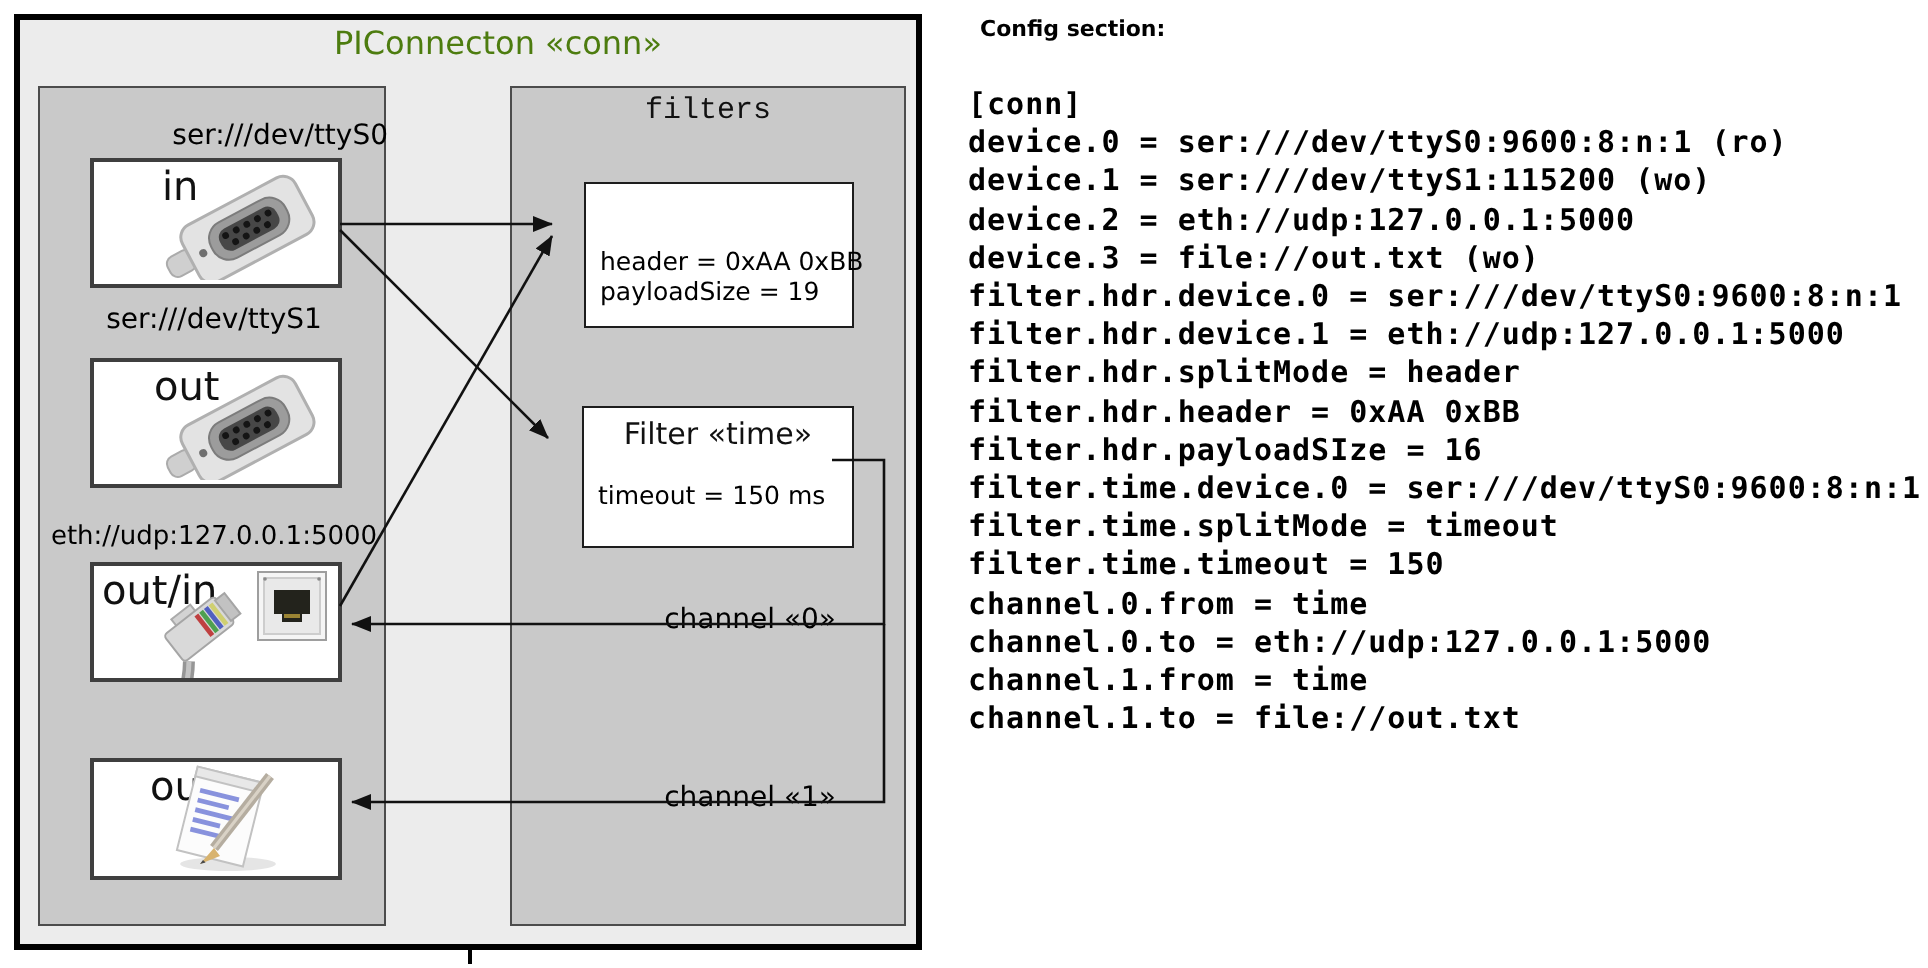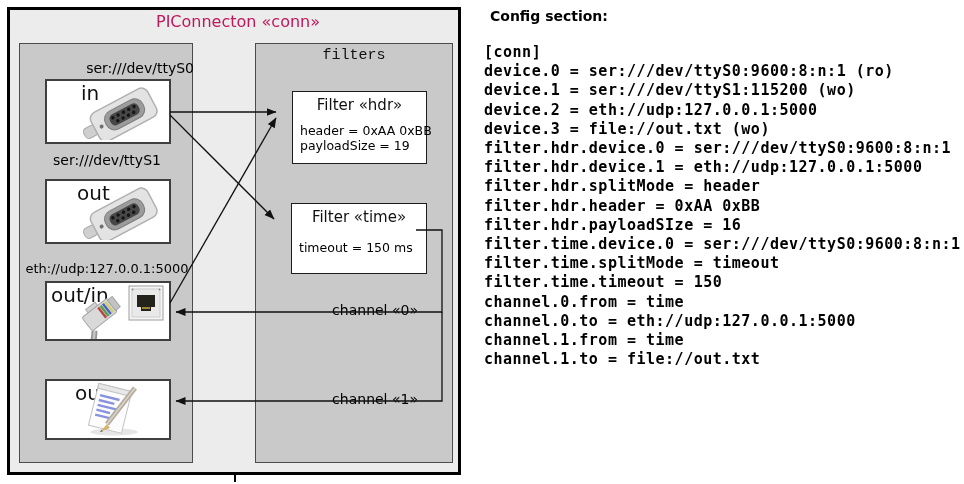--- a/index.html
+++ b/index.html
@@ -2,22 +2,22 @@
 <html><head>
 <meta charset="utf-8">
 <style>
   html,body{margin:0;padding:0;background:#fff;}
   .page{position:relative;width:964px;height:484px;background:#fff;overflow:hidden;
         font-family:"DejaVu Sans",sans-serif;color:#111;}
 
   
   .outer{position:absolute;left:7px;top:7px;width:454px;height:468px;
          background:#ececec;border:3px solid #000;box-sizing:border-box;}
-  .diagram-title{position:absolute;left:4px;top:2px;width:100%;text-align:center;
-                 font-size:16px;color:#be185d;}
+  .diagram-title{position:absolute;left:15px;top:2px;width:100%;text-align:center;
+                 font-size:16px;color:#4d7c0f;}
 
   
   .panel{position:absolute;background:#c9c9c9;border:1px solid #4c4c4c;box-sizing:border-box;}
   .panel-left{left:9px;top:33px;width:174px;height:420px;}
   .panel-filters{left:245px;top:33px;width:198px;height:420px;}
   .filters-title{position:absolute;left:0;top:3px;width:100%;text-align:center;font-size:15px;font-family:Liberation Mono, monospace;}
 
   
   .dev-label{position:absolute;left:0;width:174px;text-align:center;font-size:14px;color:#000;}
   .dev-label.small{font-size:13px;}
@@ -32,21 +32,21 @@
   .filter-props{position:absolute;left:7px;top:31px;font-size:12.5px;line-height:15px;color:#000;}
   .filter-props .prop{white-space:pre;}
 
   
   .chan-label{position:absolute;left:24px;width:138px;text-align:right;font-size:14px;color:#000;}
 
   
   .wires{position:absolute;left:0;top:0;width:964px;height:484px;pointer-events:none;z-index:6;}
 
   
-  .config-title{position:absolute;left:490px;top:8px;font-size:14px;font-weight:bold;
+  .config-title{position:absolute;left:490px;top:8px;font-size:11px;font-weight:bold;
                 font-family:"DejaVu Sans",sans-serif;color:#000;}
   .config-lines{position:absolute;left:484px;top:43px;font-family:"DejaVu Sans Mono",monospace;
                 font-size:15px;font-weight:bold;letter-spacing:0.5px;line-height:19.2px;
                 color:#000;white-space:pre;}
 </style>
 </head>
 <body>
 
 <div class="page">
 
@@ -145,21 +145,20 @@
           <polygon points="26,43 19,51 29,47" fill="#d8b36e"></polygon>
           <polygon points="20.5,49 19,51 21.8,50.2" fill="#4a4a4a"></polygon>
         </svg>
       </div>
     </div>
 
     <div class="panel panel-filters">
       <div class="filters-title">filters</div>
 
       <div class="filter-box" style="left:36px;top:47px;width:135px;height:73px;">
-        <div class="filter-title">Filter «hdr»</div>
         <div class="filter-props">
           <div class="prop">header = 0xAA 0xBB</div>
           <div class="prop">payloadSize = 19</div>
         </div>
       </div>
 
       <div class="filter-box" style="left:35px;top:159px;width:136px;height:71px;">
         <div class="filter-title">Filter «time»</div>
         <div class="filter-props" style="top:36px;">
           <div class="prop">timeout = 150 ms</div>

